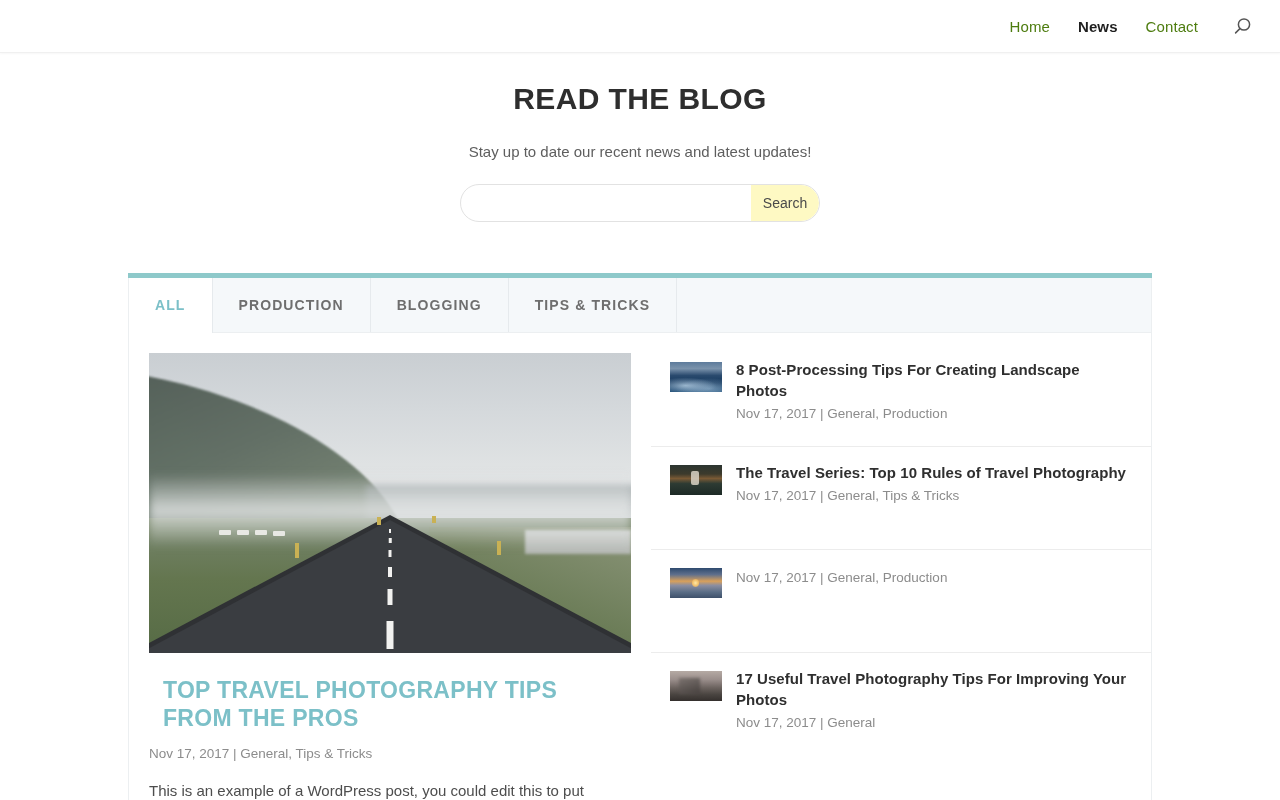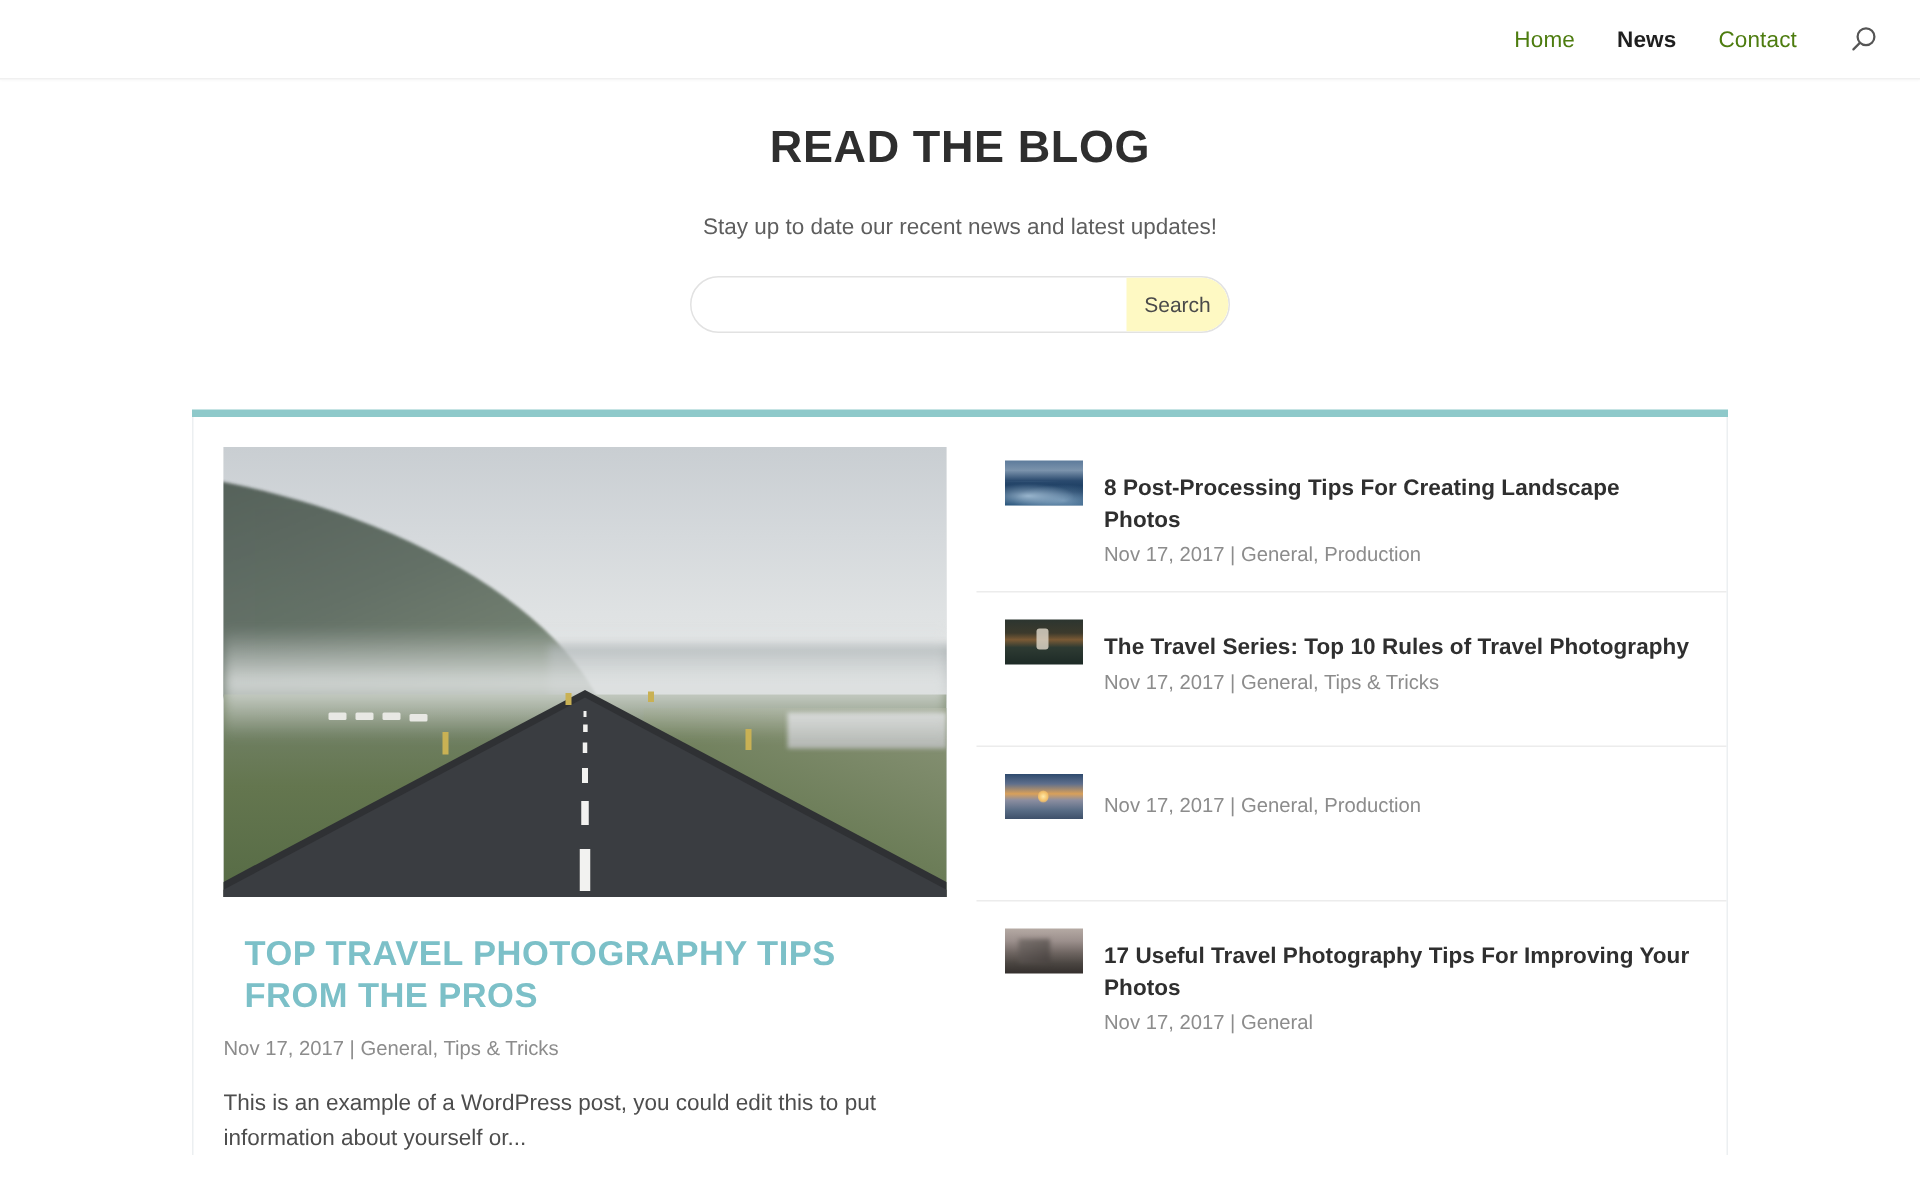--- a/index.html
+++ b/index.html
@@ -324,21 +324,21 @@
 
   .thumb-valley {
     background: linear-gradient(180deg, #b5aaa4 0%, #9b8f8c 28%, #6d6460 55%, #4a4541 78%, #342f2d 100%);
   }
   .thumb-valley::after {
     content: ""; position: absolute; left: 18%; top: 22%; width: 40%; height: 55%;
     background: linear-gradient(160deg, rgba(120,112,108,0.9), rgba(70,64,62,0.95));
     filter: blur(1.5px);
   }
 
-  .item-text { flex: 1; min-width: 0; margin-top: 11px; }
+  .item-text { flex: 1; min-width: 0; }
 
   .item-title {
     font-size: 15px;
     font-weight: bold;
     color: #2f2f2f;
     line-height: 21px;
     letter-spacing: 0.05px;
   }
 
   .item-meta {
@@ -370,20 +370,27 @@
   <div class="page-subtitle">Stay up to date our recent news and latest updates!</div>
 
   <div class="search-wrap">
     <input class="search-input" type="text" placeholder="" style="">
     <button class="search-button">Search</button>
   </div>
 </div>
 
 <div class="panel">
 
+  <div class="tabbar">
+    <div class="tab active">ALL</div>
+    <div class="tab">PRODUCTION</div>
+    <div class="tab">BLOGGING</div>
+    <div class="tab">TIPS &amp; TRICKS</div>
+    <div class="tab-filler"></div>
+  </div>
 
   <div class="panel-body">
 
     <div class="col-featured">
 
       <div class="featured-image">
         <div class="fi-sky"></div>
         <div class="fi-hill"></div>
         <div class="fi-hill-far"></div>
         <div class="fi-ground"></div>

